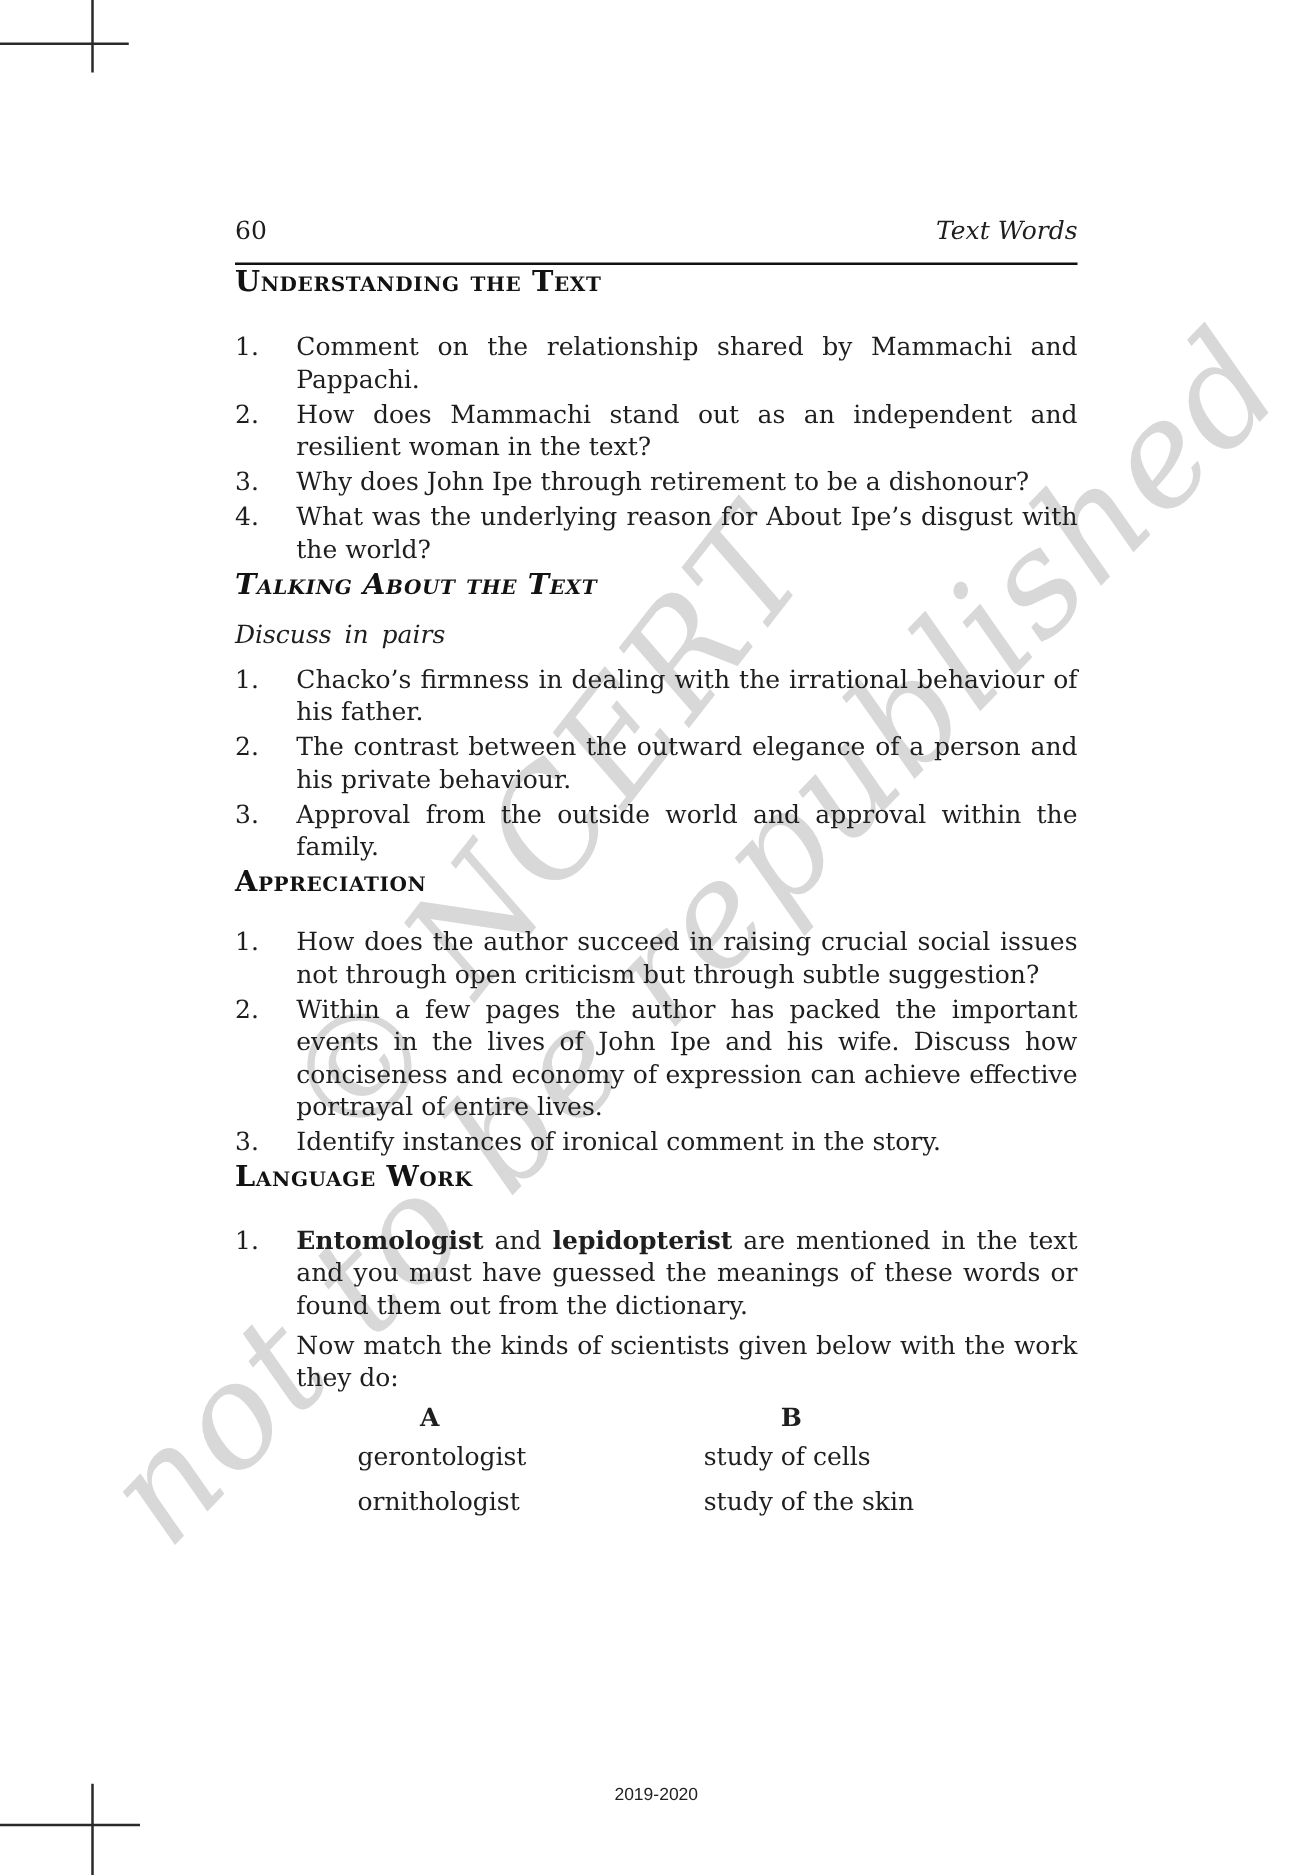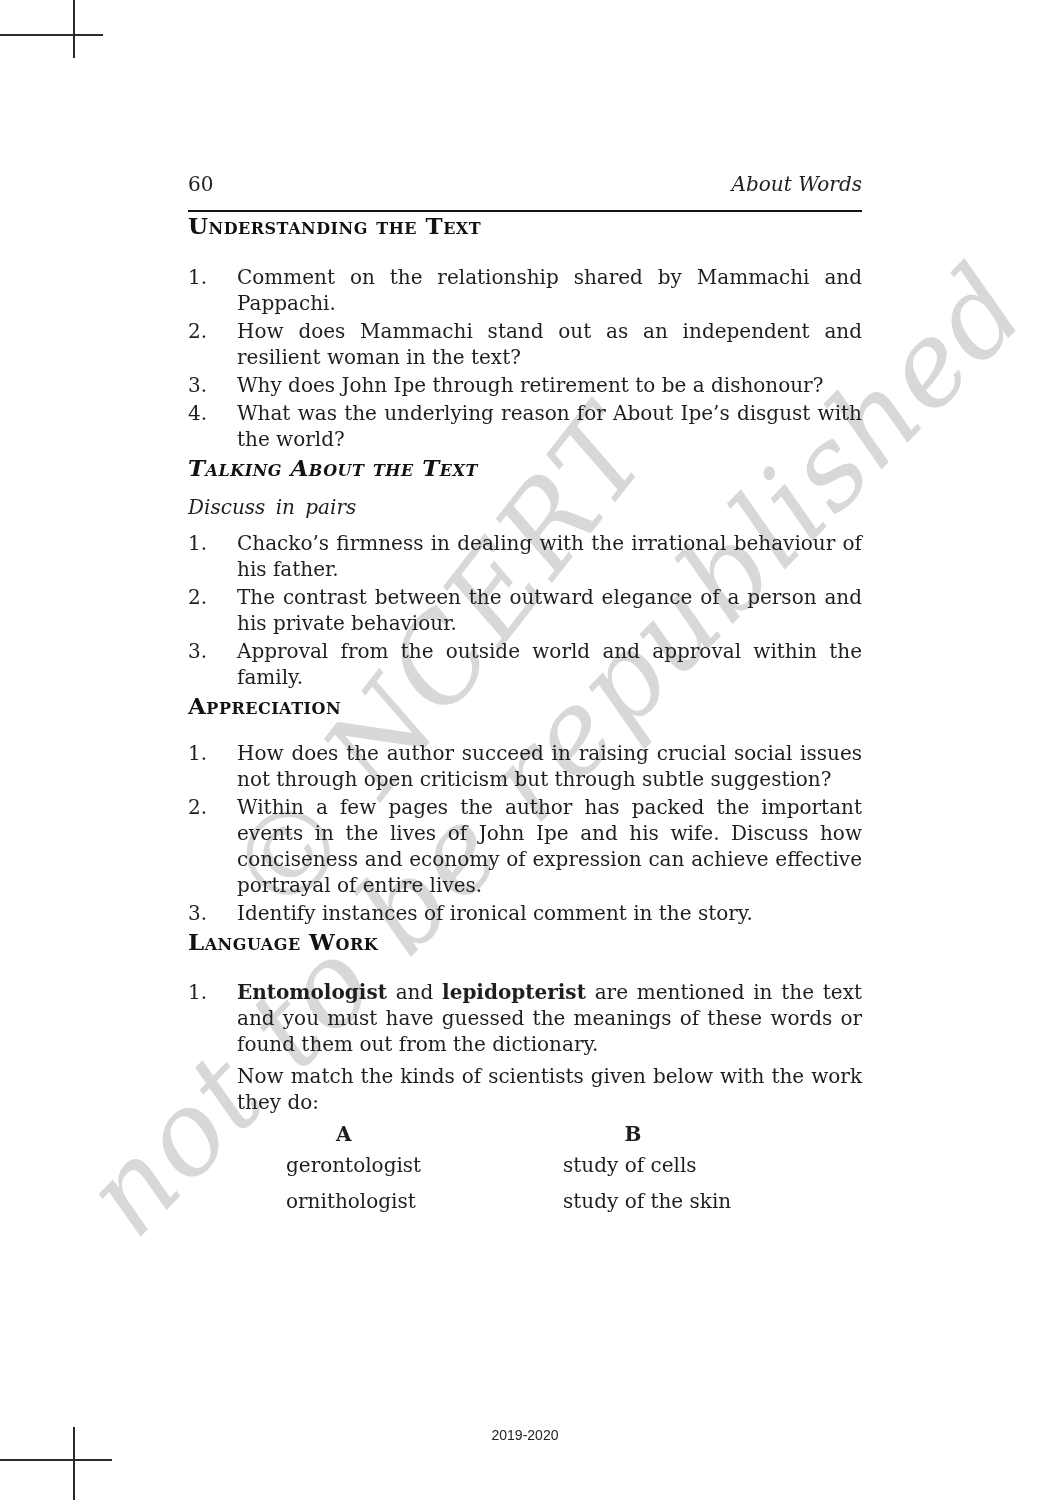--- a/index.html
+++ b/index.html
@@ -128,21 +128,21 @@
 
   <div class="crop crop-tl-v"></div>
   <div class="crop crop-tl-h"></div>
   <div class="crop crop-bl-v"></div>
   <div class="crop crop-bl-h"></div>
 
   <div class="content">
 
     <div class="pageheader">
       <span class="pagenum">60</span>
-      <span class="booktitle">About Words</span>
+      <span class="booktitle">Text Words</span>
     </div>
 
     <h2 class="sec m1">Understanding the Text</h2>
     <div class="qlist ql1">
       <div class="qitem">
         <span class="qnum">1.</span>
         <span class="qtext">Comment on the relationship shared by Mammachi and Pappachi.</span>
       </div>
       <div class="qitem">
         <span class="qnum">2.</span>

